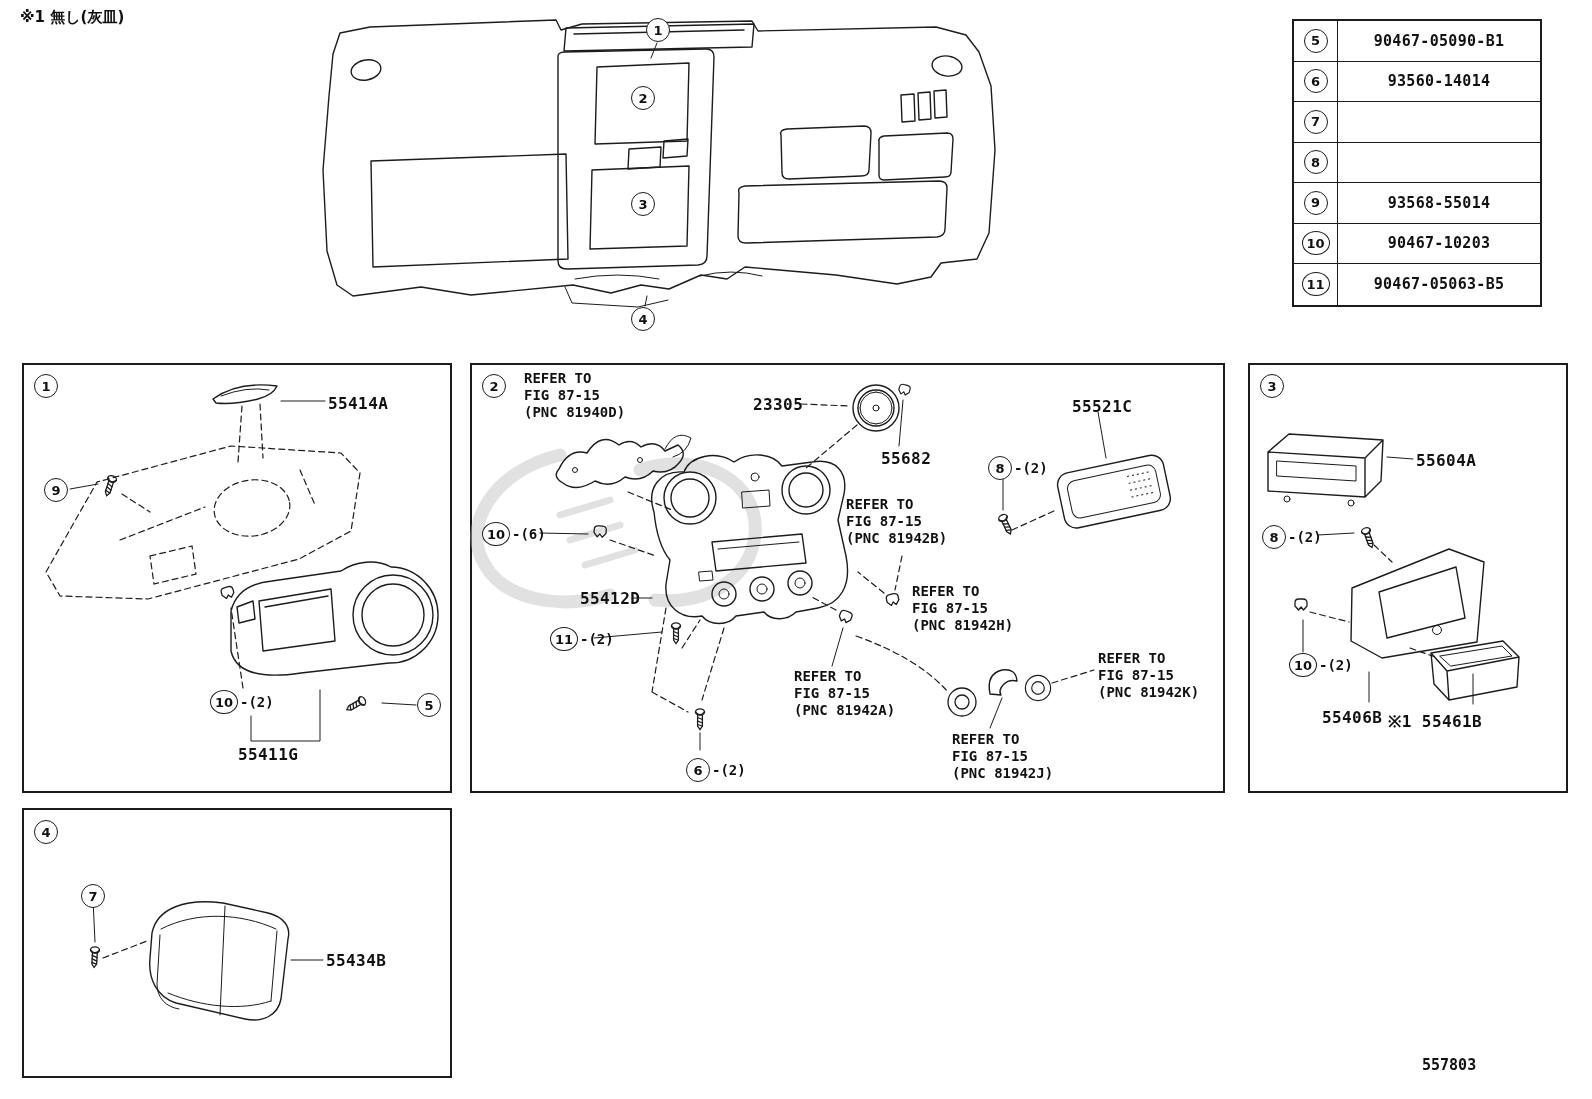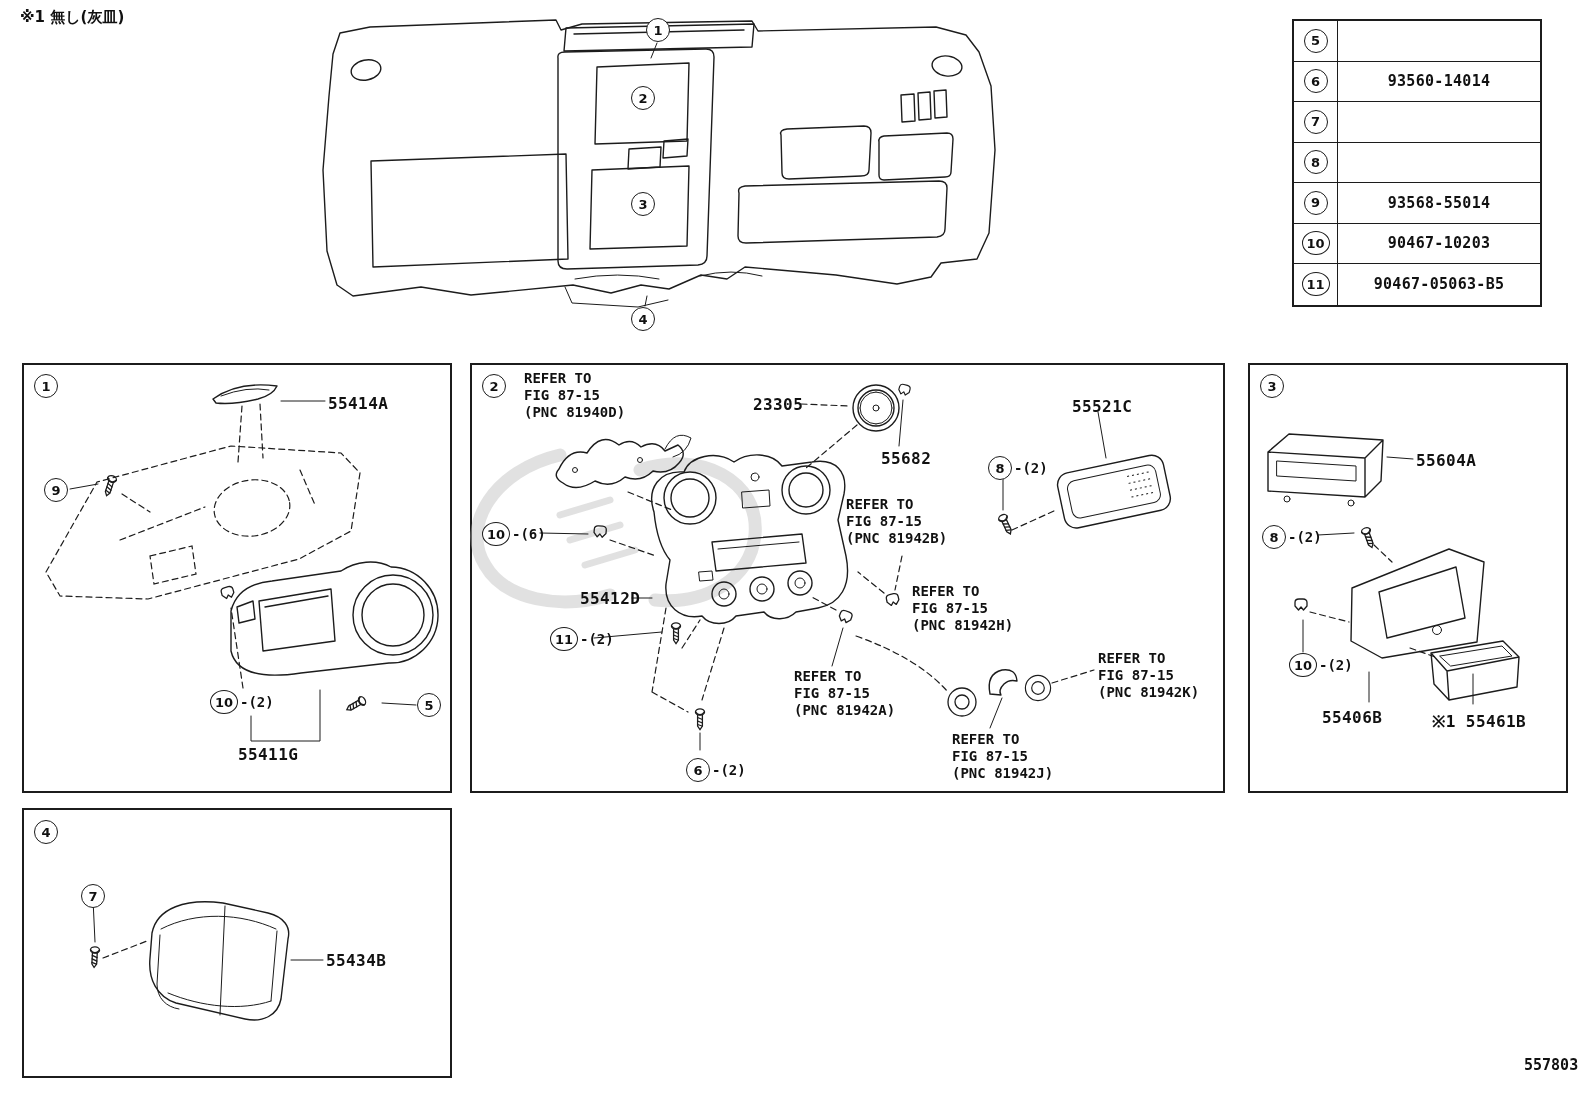--- a/index.html
+++ b/index.html
@@ -190,32 +190,33 @@
     <path class="ln thin" d="M291,960 L323,960"></path>
   </g>
 </svg>
 
 <div class="box" style="left:22px;top:363px;width:430px;height:430px"></div>
 <div class="box" style="left:470px;top:363px;width:755px;height:430px"></div>
 <div class="box" style="left:1248px;top:363px;width:320px;height:430px"></div>
 <div class="box" style="left:22px;top:808px;width:430px;height:270px"></div>
 
 <div class="note" style="left:20px;top:8px">※1 無し(灰皿)</div>
-<div class="fig" style="left:1524px;top:1056px">557803</div>
+<div class="fig" style="left:1422px;top:1056px">557803</div>
 
 <span class="co abs" style="left:646px;top:18px">1</span>
 <span class="co abs" style="left:631px;top:86px">2</span>
 <span class="co abs" style="left:631px;top:192px">3</span>
 <span class="co abs" style="left:631px;top:307px">4</span>
 
 <div class="parts-table">
   <div class="pt-row">
     <div class="pt-ref">
         <span class="co">5</span>
       </div>
+    <div class="pt-num">90467-05090-B1</div>
   </div>
   <div class="pt-row">
     <div class="pt-ref">
         <span class="co">6</span>
       </div>
     <div class="pt-num">93560-14014</div>
   </div>
   <div class="pt-row">
     <div class="pt-ref">
         <span class="co">7</span>
@@ -312,17 +313,17 @@
 <div class="plbl" style="left:1416px;top:451px">55604A</div>
 <span class="co-wrap" style="left:1262px;top:525px">
   <span class="co">8</span>
   <span class="qty">-(2)</span>
 </span>
 <span class="co-wrap" style="left:1289px;top:653px">
   <span class="co co-wide">10</span>
   <span class="qty">-(2)</span>
 </span>
 <div class="plbl" style="left:1322px;top:708px">55406B</div>
-<div class="plbl" style="left:1432px;top:710px">※1 55461B</div>
+<div class="plbl" style="left:1388px;top:710px">※1 55461B</div>
 
 <span class="co abs" style="left:34px;top:820px">4</span>
 <span class="co abs" style="left:81px;top:884px">7</span>
 <div class="plbl" style="left:326px;top:951px">55434B</div>
 
 </body></html>

